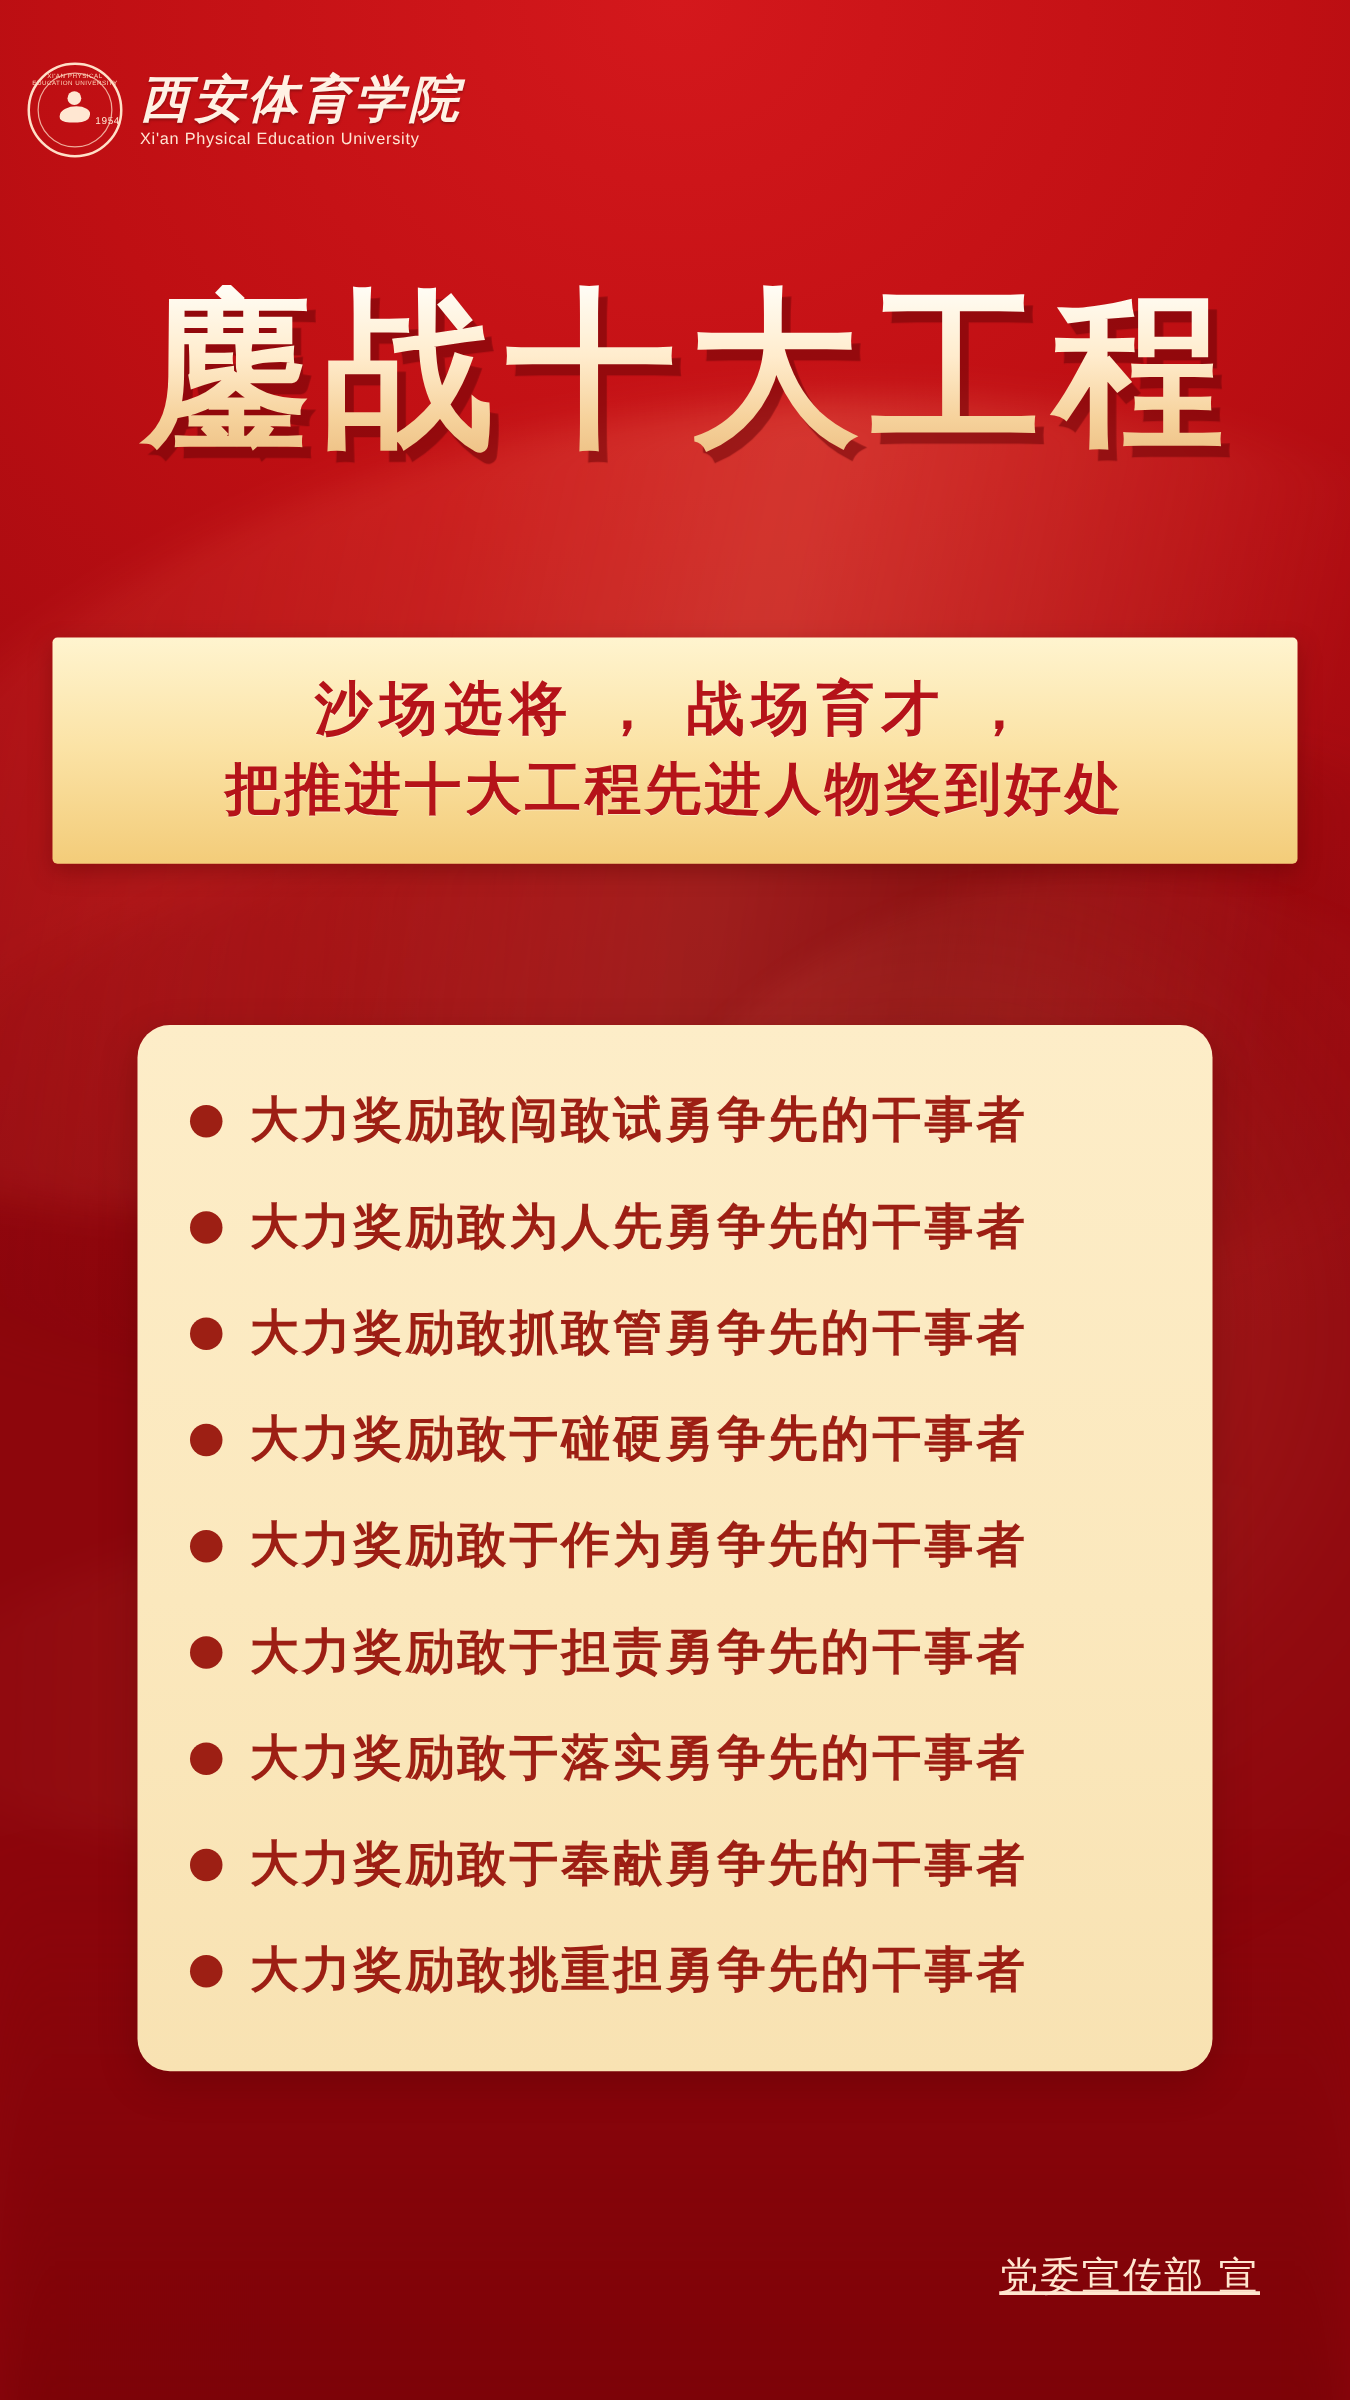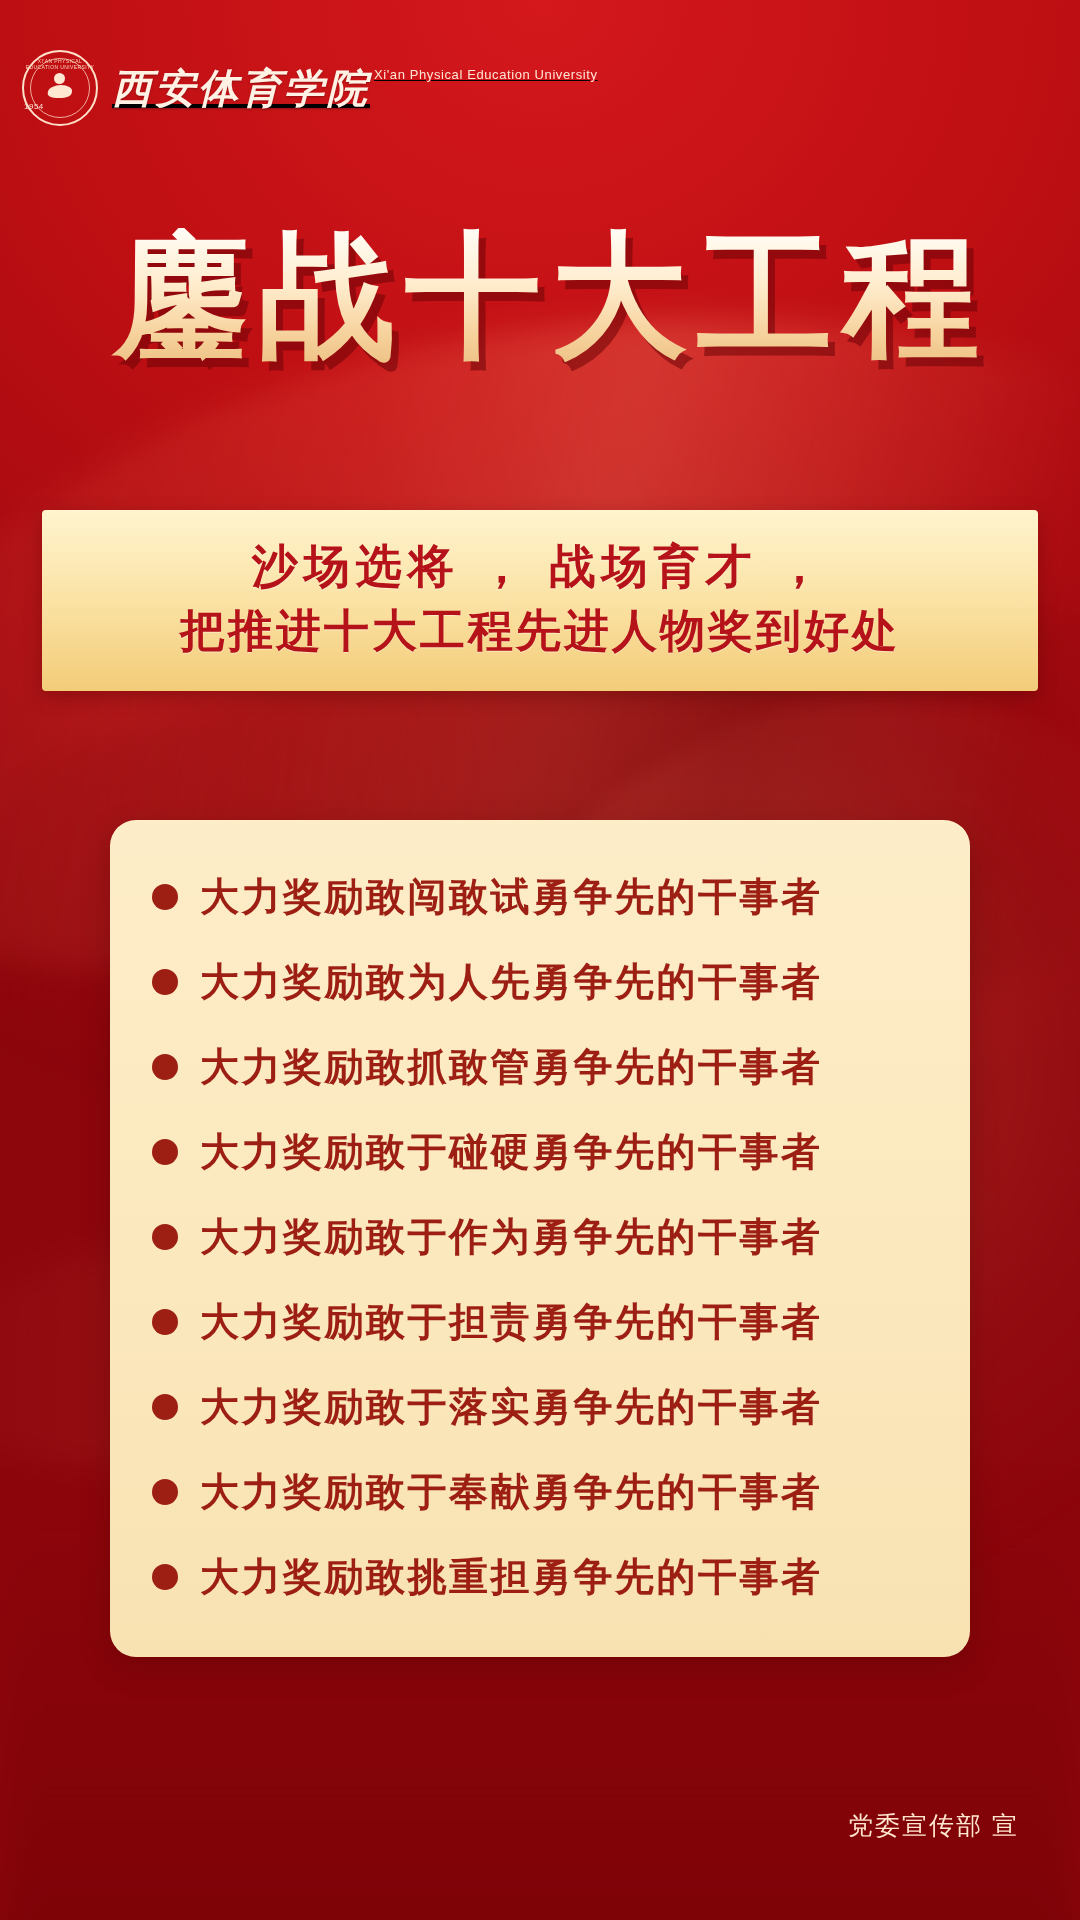--- a/index.html
+++ b/index.html
@@ -106,40 +106,40 @@
     position: absolute;
     left: 1px; top: 12px;
     width: 24px; height: 13px;
     background: #ffe7d2;
     border-radius: 55% 55% 40% 40%;
     transform: skewX(-10deg);
   }
   .seal-year {
     position: absolute;
     left: 0; right: 0;
-    bottom: 13px;
-    text-align: left;
+    bottom: 23px;
+    text-align: right;
     font-size: 8px;
     letter-spacing: 0.5px;
     color: #ffe7d2;
   }
   .seal-arc {
     position: absolute;
     left: 0; right: 0;
     top: 6px;
     text-align: center;
     font-size: 5px;
     color: #ffd9bd;
     letter-spacing: 0.4px;
   }
   .logo-text {
     display: flex;
+    flex-direction: column;
     justify-content: center;
     gap: 4px;
-    text-decoration: underline;
   }
   .logo-cn {
     font-family: "DejaVu Serif", "Liberation Serif", serif;
     font-size: 40px;
     font-weight: 700;
     color: #fff1e4;
     letter-spacing: 3px;
     font-style: italic;
     line-height: 1;
     text-shadow: 0 1px 2px rgba(0,0,0,0.25);
@@ -226,25 +226,26 @@
     font-weight: 700;
     font-size: 39px;
     letter-spacing: 2.5px;
     line-height: 1;
     white-space: nowrap;
   }
 
   
   .footer {
     position: absolute;
-    right: 61px;
+    right: 72px;
     bottom: 78px;
     color: #ffe6cf;
-    font-size: 25px;
+    font-size: 31px;
     letter-spacing: 2px;
+    text-decoration: underline;
   }
 </style>
 </head>
 <body>
 
 <div class="poster">
 
   <div class="swoosh swoosh-1"></div>
   <div class="swoosh swoosh-2"></div>
   <div class="swoosh swoosh-3"></div>

